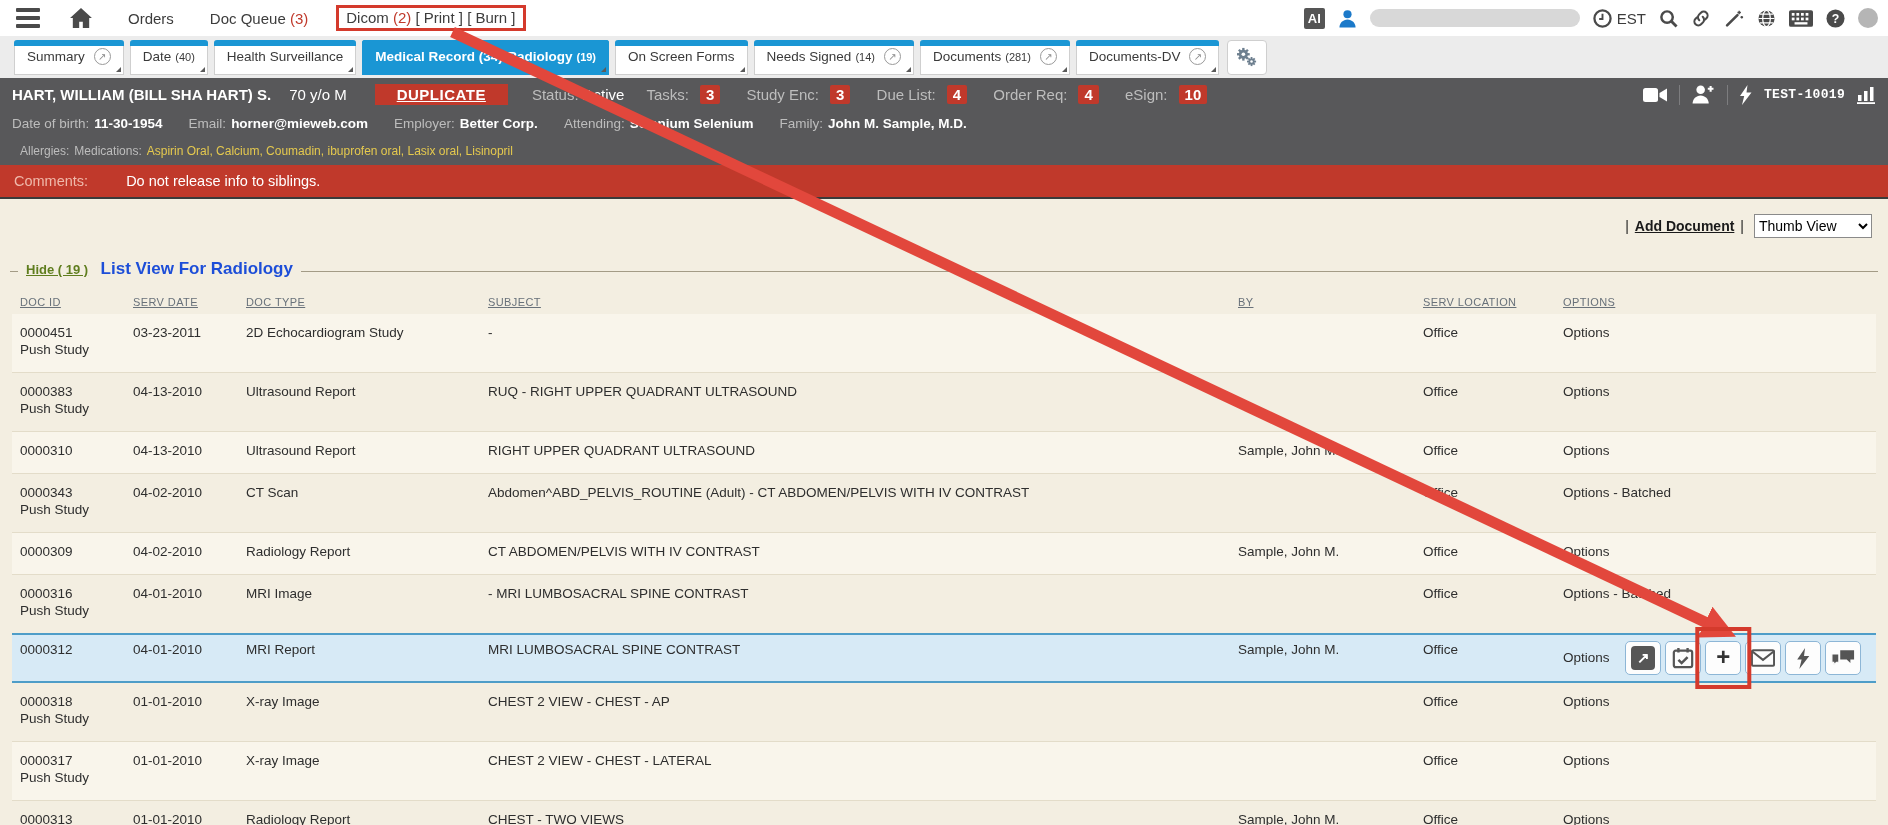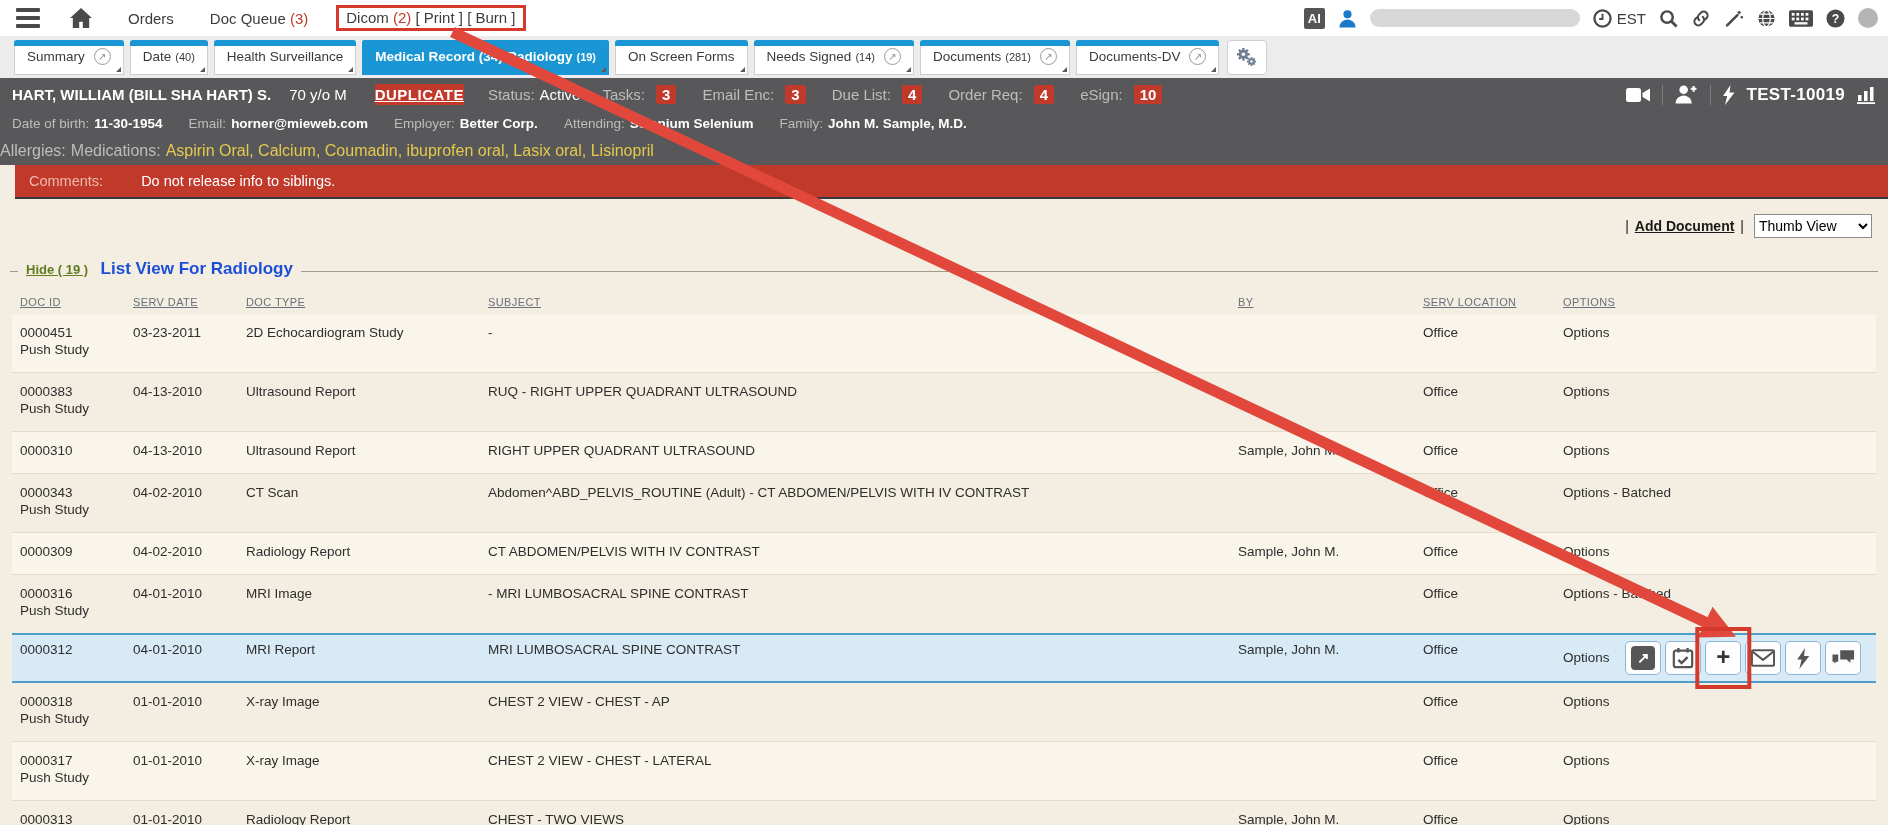--- a/index.html
+++ b/index.html
@@ -29,38 +29,38 @@
   .tab::after { content:""; position:absolute; right:2px; bottom:2px; border-left:5px solid transparent; border-bottom:5px solid #5a5a5a; }
   .tab .tab-count { font-size:11px; margin-left:4px; }
   .tab.active { background:#1a96d4; color:#fff; font-weight:bold; border-color:#1a96d4; }
   .tab-ext { width:17px; height:17px; border:1px solid #9a9a9a; border-radius:50%; display:inline-flex; align-items:center; justify-content:center; font-size:10px; color:#8a8a8a; margin-left:9px; font-weight:normal; }
   .gear-btn { background:#fff; border:1px solid #cfcfcf; border-radius:4px; height:35px; width:40px; margin-left:8px; display:flex; align-items:center; justify-content:center; cursor:pointer; }
 
   
   .banner { background:#58585a; color:#fff; }
   .b-row1 { height:33px; display:flex; align-items:center; font-size:15px; padding:0 12px; }
   .b-row2 { height:25px; display:flex; align-items:center; font-size:13.5px; padding:0 12px; }
-  .b-row3 { height:29px; display:flex; align-items:center; font-size:16px; padding:0 0; }
+  .b-row3 { height:29px; display:flex; align-items:center; font-size:12px; padding:0 20px; }
   .lbl { color:#bdbdbd; margin-right:5px; }
   .val { color:#fff; font-weight:bold; }
   .b-name { font-weight:bold; }
   .b-age { margin-left:18px; }
-  .dup-badge { background:#c0392b; color:#fff; font-weight:bold; text-decoration:underline; padding:2px 0; margin-left:28px; letter-spacing:.5px; cursor:pointer; }
+  .dup-badge { background:#c0392b; color:#fff; font-weight:bold; text-decoration:underline; padding:2px 22px; margin-left:28px; letter-spacing:.5px; cursor:pointer; }
   .status-grp { margin-left:24px; }
   .stat { margin-left:22px; display:inline-flex; align-items:center; }
   .stat .badge { background:#c0392b; color:#fff; font-weight:bold; padding:1px 6px; border-radius:2px; margin-left:6px; cursor:pointer; }
   .b-right { margin-left:auto; display:flex; align-items:center; gap:12px; }
   .b-div { width:1px; height:20px; background:#7d7d7f; }
-  .chart-id { font-weight:bold; font-size:17px; letter-spacing:.3px; }
+  .chart-id { font-weight:bold; font-size:13px; letter-spacing:.3px;font-family:Liberation Mono, monospace; }
   .demo-item { margin-right:26px; white-space:nowrap; }
   .allergy-badge { background:#c0392b; color:#fff; font-weight:bold; padding:3px 8px; margin-right:22px; cursor:pointer; white-space:nowrap; }
   .meds { color:#e5c94e; cursor:pointer; }
 
   
-  .comments { background:#c0392b; height:34px; display:flex; align-items:center; font-size:14.5px; padding:0 14px; border-bottom:2px solid #3a3a3a;margin-left:15px; }
+  .comments { background:#c0392b; height:34px; display:flex; align-items:center; font-size:14.5px; padding:0 14px; border-bottom:2px solid #3a3a3a; }
   .comments .c-lbl { color:#efb9ab; margin-right:38px; }
   .comments .c-val { color:#fff; }
 
   
   .content { background:#f3eee1; height:592px; position:relative; padding-top:14px; }
   .toolbar-right { display:flex; justify-content:flex-end; align-items:center; font-size:14px; color:#222; padding-right:16px; height:26px; gap:6px; }
   .pipe { color:#222; }
   .add-doc { color:#1a1a1a; text-decoration:underline; font-weight:bold; cursor:pointer; }
   .view-select { font-family:"Liberation Sans",sans-serif; font-size:14px; height:24px; min-width:118px; border:1px solid #8a8a8a; background:#fff; margin-left:4px; }
 
@@ -268,21 +268,21 @@
       <span class="status-grp">
         <span class="lbl">Status:</span><span>Active</span>
       </span>
       <span id="stats-host">
   <span class="stat">
     <span class="lbl">Tasks:</span>
     <span class="badge">3</span>
   </span>
 
   <span class="stat">
-    <span class="lbl">Email Enc:</span>
+    <span class="lbl">Study Enc:</span>
     <span class="badge">3</span>
   </span>
 
   <span class="stat">
     <span class="lbl">Due List:</span>
     <span class="badge">4</span>
   </span>
 
   <span class="stat">
     <span class="lbl">Order Req:</span>

